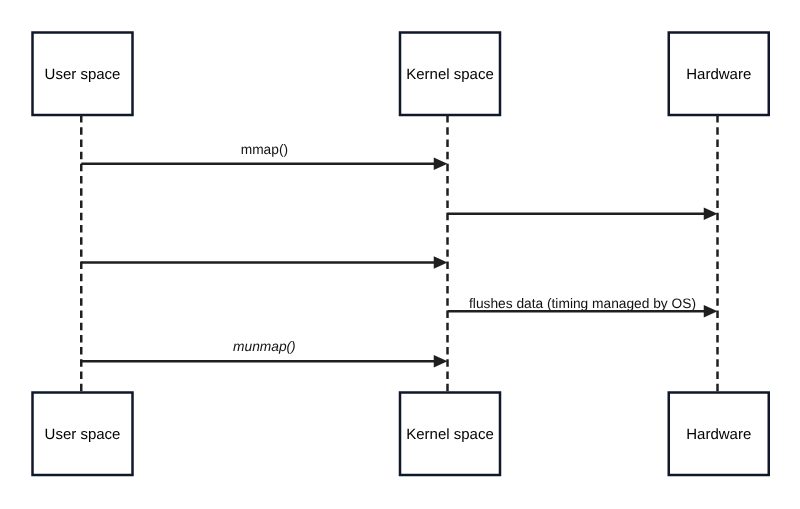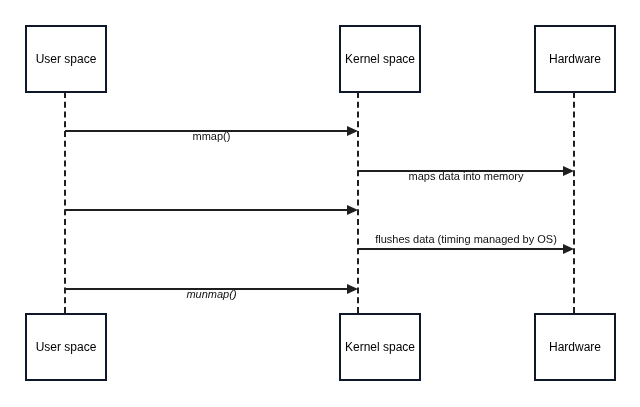--- a/index.html
+++ b/index.html
@@ -49,25 +49,24 @@
     border-bottom: 5px solid transparent;
     border-left: 11px solid #1f1f1f;
   }
   .msg-label {
     position: absolute;
     font-size: 11px;
     color: #111111;
     text-align: center;
     white-space: nowrap;
     line-height: 14px;
-    margin-top: 16px;
   }
   
   .col-user    { left: 25px; }
-  .col-kernel  { left: 319px; margin-left: 20px; }
+  .col-kernel  { left: 319px; }
   .col-hw      { left: 534px; }
   .row-top     { top: 25px; }
   .row-bottom  { top: 313px; }
 </style>
 </head>
 <body>
 
 <div class="canvas">
 
   <div class="actor-box col-user row-top">
@@ -91,28 +90,27 @@
   </div>
 
   <div class="lifeline" style="left:64px;"></div>
   <div class="lifeline" style="left:357px;"></div>
   <div class="lifeline" style="left:573px;"></div>
 
   <div class="msg-label" style="left:65px; top:113px; width:293px;">mmap()</div>
   <div class="msg-line" style="left:65px; top:130px; width:283px;"></div>
   <div class="arrowhead" style="left:347px; top:126px;"></div>
 
-  <div class="msg-label" style="left:358px; top:153px; width:216px;">maps data into memory</div>
   <div class="msg-line" style="left:358px; top:170px; width:206px;"></div>
   <div class="arrowhead" style="left:563px; top:166px;"></div>
 
   <div class="msg-line" style="left:65px; top:209px; width:283px;"></div>
   <div class="arrowhead" style="left:347px; top:205px;"></div>
 
-  <div class="msg-label" style="left:358px; top:216px; width:216px;">flushes data (timing managed by OS)</div>
+  <div class="msg-label" style="left:358px; top:236px; width:216px;">flushes data (timing managed by OS)</div>
   <div class="msg-line" style="left:358px; top:248px; width:206px;"></div>
   <div class="arrowhead" style="left:563px; top:244px;"></div>
 
   <div class="msg-label" style="left:65px; top:271px; width:293px;font-style:italic;">munmap()</div>
   <div class="msg-line" style="left:65px; top:288px; width:283px;"></div>
   <div class="arrowhead" style="left:347px; top:284px;"></div>
 
 </div>
 
 </body></html>

